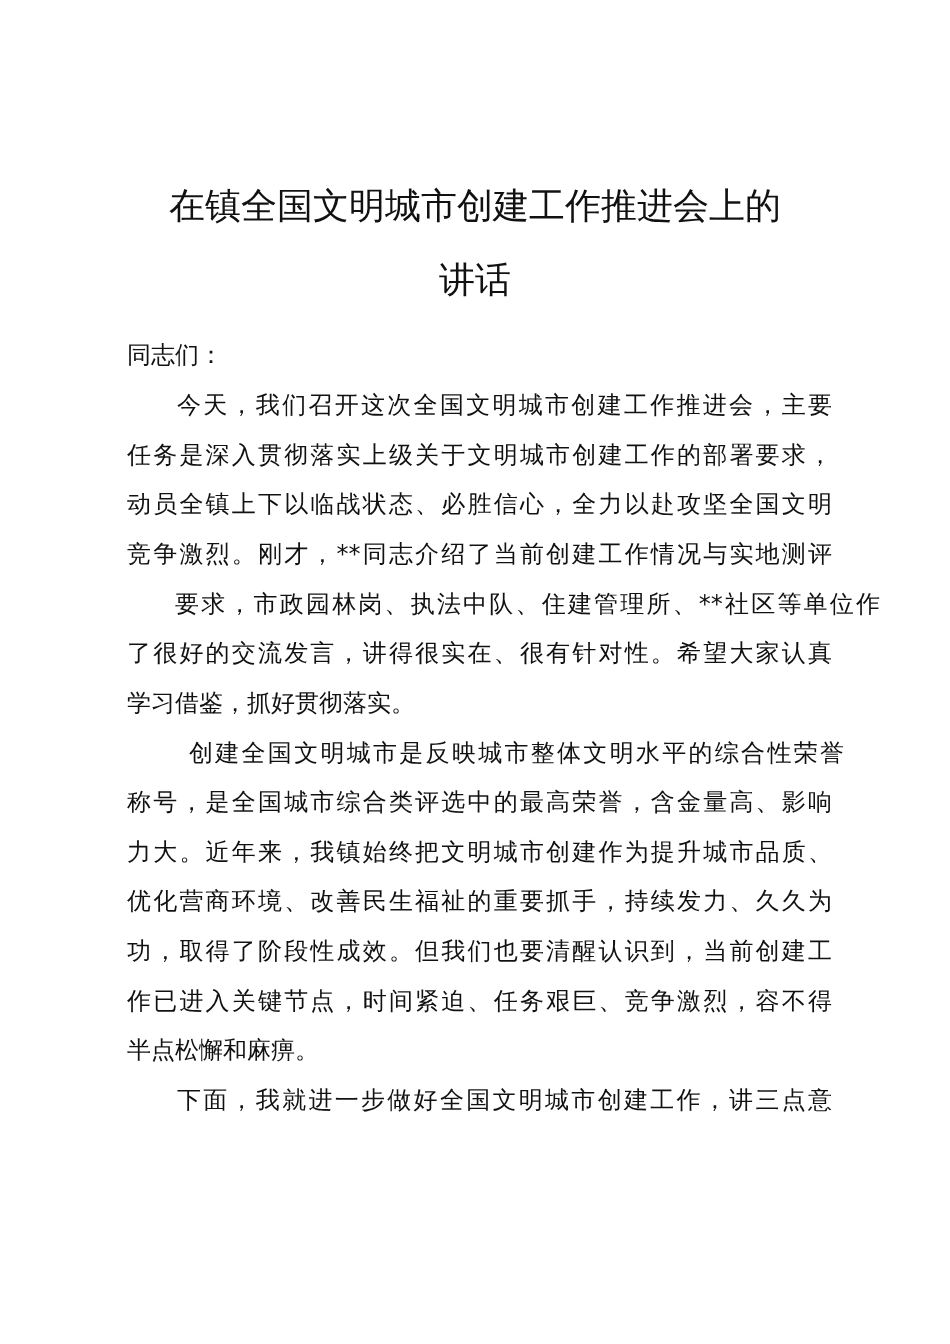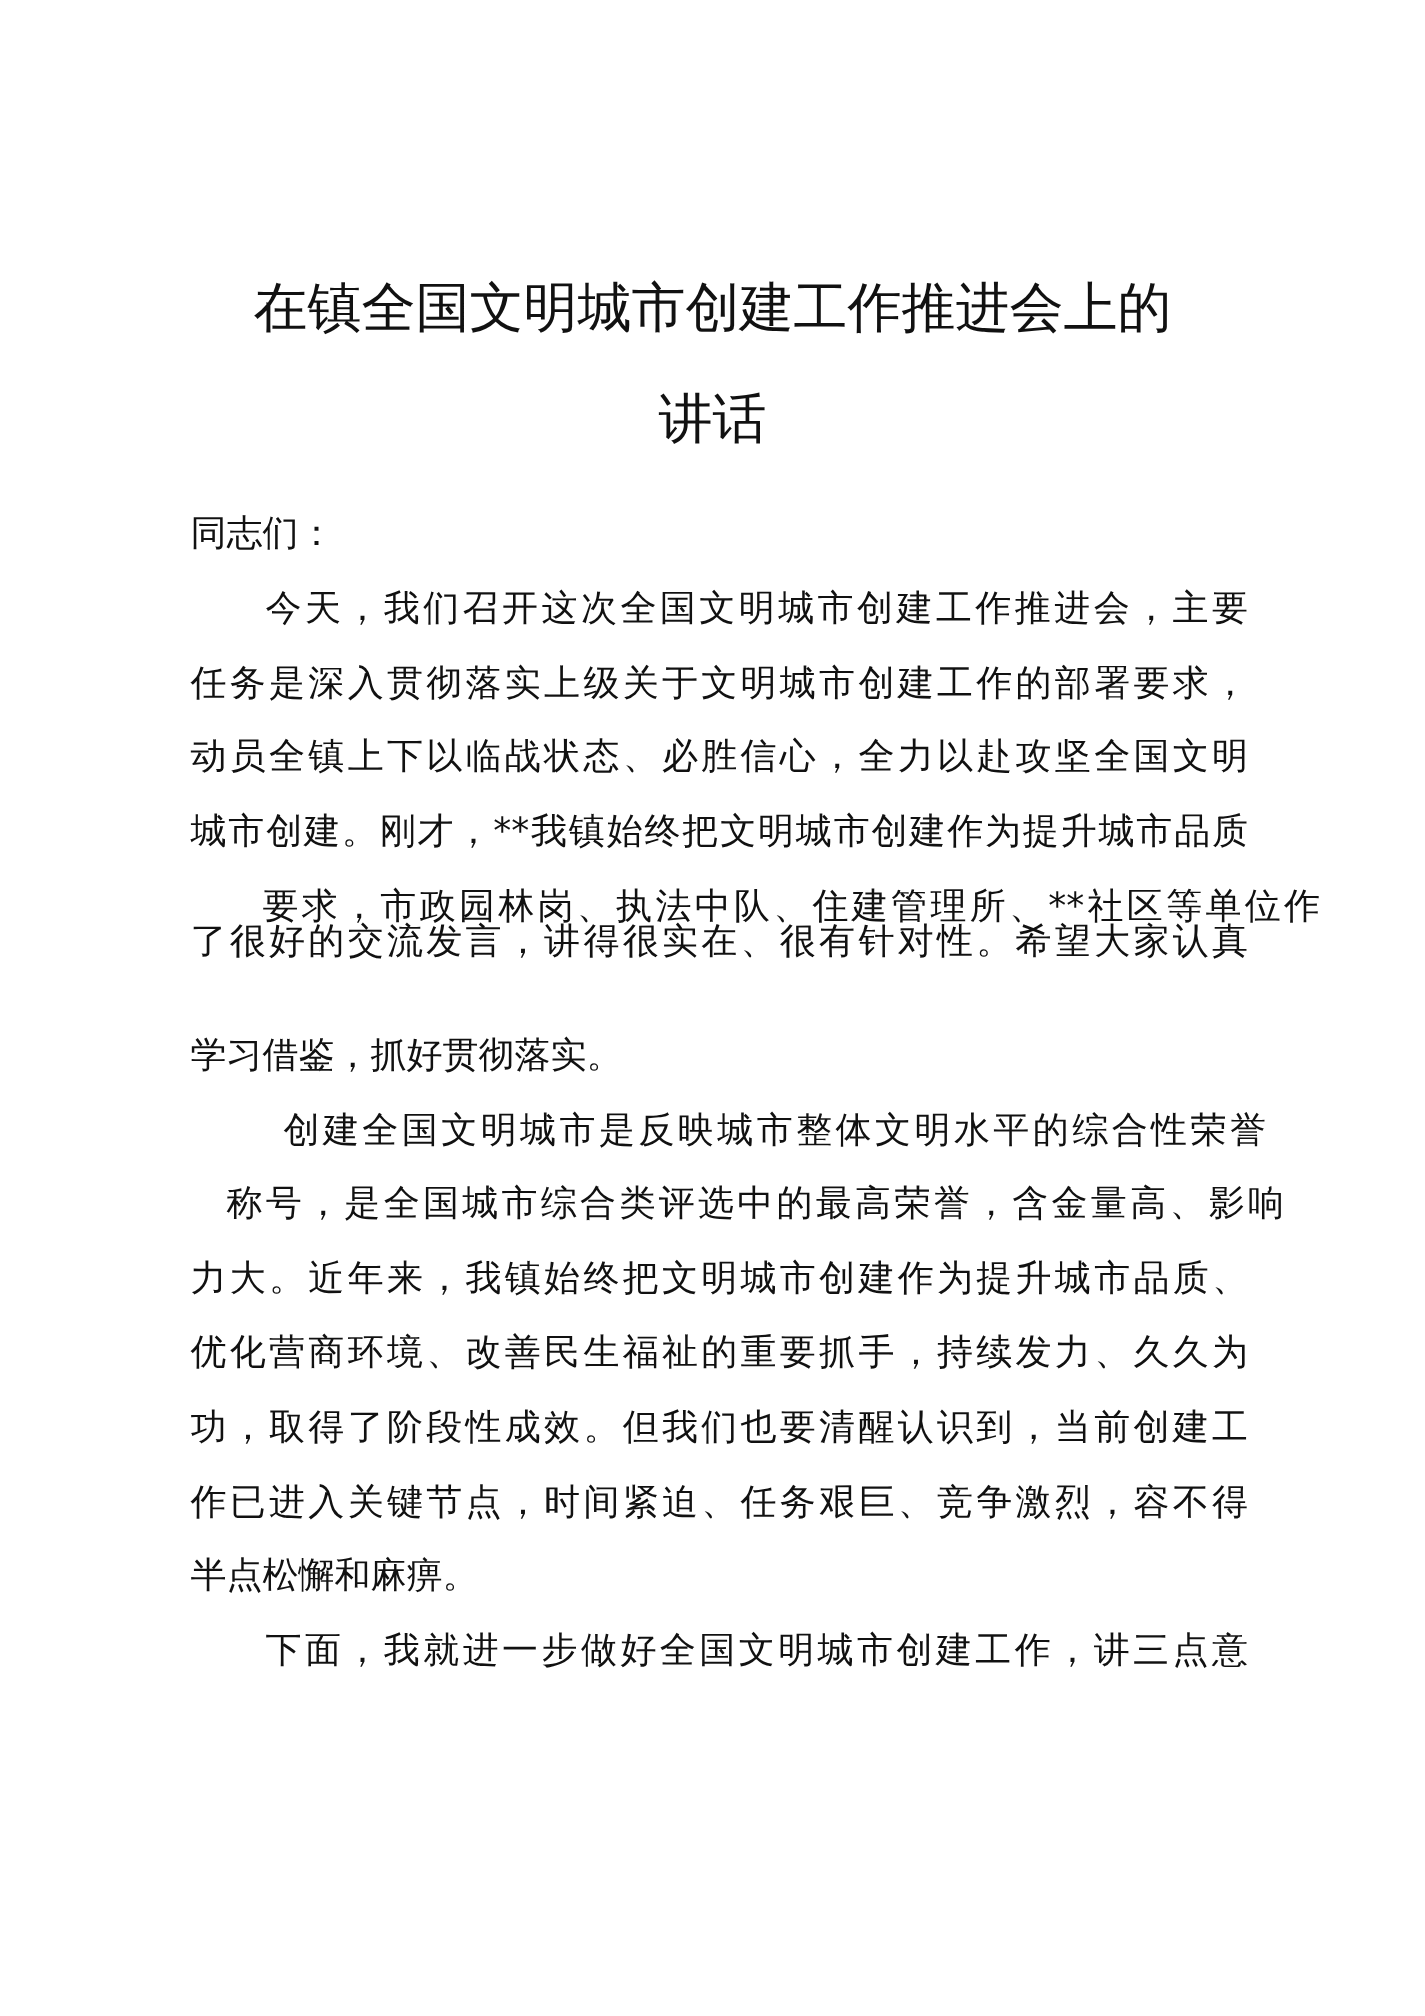--- a/index.html
+++ b/index.html
@@ -63,27 +63,27 @@
 <div class="page">
 
   <div class="title-line l1">在镇全国文明城市创建工作推进会上的</div>
   <div class="title-line l2">讲话</div>
 
   <div class="body-line salutation" style="top:340px;">同志们：</div>
 
   <div class="body-line indent" style="top:390px;">今天，我们召开这次全国文明城市创建工作推进会，主要</div>
   <div class="body-line" style="top:440px;">任务是深入贯彻落实上级关于文明城市创建工作的部署要求，</div>
   <div class="body-line" style="top:489px;">动员全镇上下以临战状态、必胜信心，全力以赴攻坚全国文明</div>
-  <div class="body-line" style="top:539px;">城市创建。刚才，**我镇始终把文明城市创建作为提升城市品质</div>
+  <div class="body-line" style="top:539px;">竞争激烈。刚才，**同志介绍了当前创建工作情况与实地测评</div>
   <div class="body-line" style="top:589px;margin-left:48px;">要求，市政园林岗、执法中队、住建管理所、**社区等单位作</div>
-  <div class="body-line" style="top:612px;">了很好的交流发言，讲得很实在、很有针对性。希望大家认真</div>
+  <div class="body-line" style="top:638px;">了很好的交流发言，讲得很实在、很有针对性。希望大家认真</div>
   <div class="body-line last" style="top:688px;">学习借鉴，抓好贯彻落实。</div>
 
   <div class="body-line indent" style="top:738px;margin-left:12px;">创建全国文明城市是反映城市整体文明水平的综合性荣誉</div>
-  <div class="body-line" style="top:787px;margin-left:24px;">称号，是全国城市综合类评选中的最高荣誉，含金量高、影响</div>
+  <div class="body-line" style="top:787px;">称号，是全国城市综合类评选中的最高荣誉，含金量高、影响</div>
   <div class="body-line" style="top:837px;">力大。近年来，我镇始终把文明城市创建作为提升城市品质、</div>
   <div class="body-line" style="top:886px;">优化营商环境、改善民生福祉的重要抓手，持续发力、久久为</div>
   <div class="body-line" style="top:936px;">功，取得了阶段性成效。但我们也要清醒认识到，当前创建工</div>
   <div class="body-line" style="top:986px;">作已进入关键节点，时间紧迫、任务艰巨、竞争激烈，容不得</div>
   <div class="body-line last" style="top:1035px;">半点松懈和麻痹。</div>
 
   <div class="body-line indent" style="top:1085px;">下面，我就进一步做好全国文明城市创建工作，讲三点意</div>
 
 </div>
 

